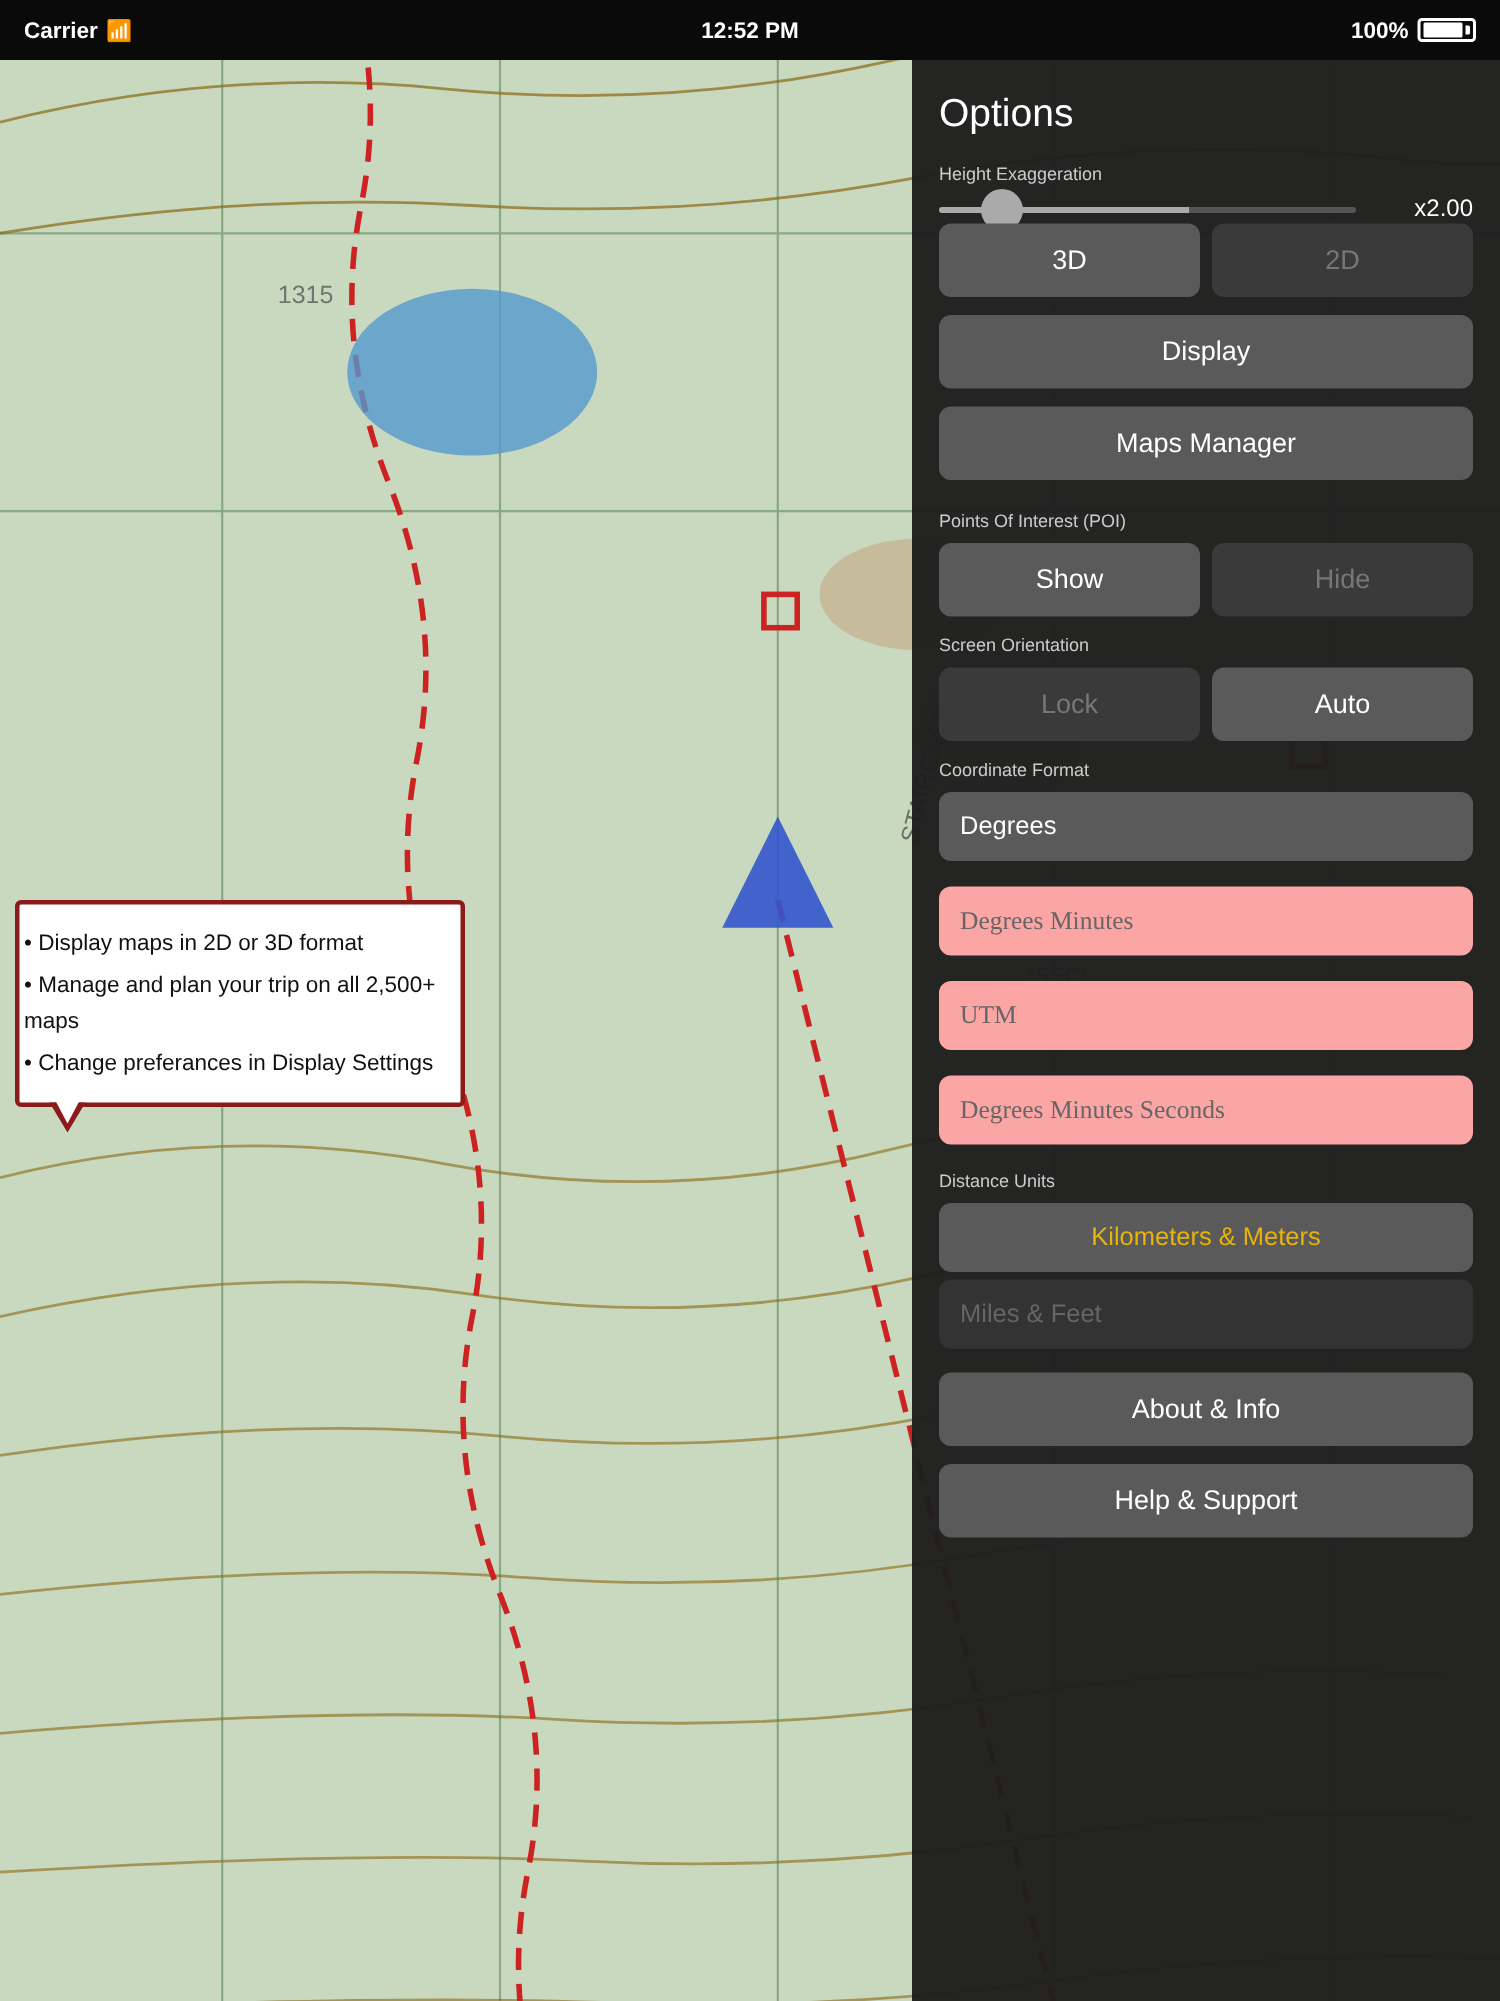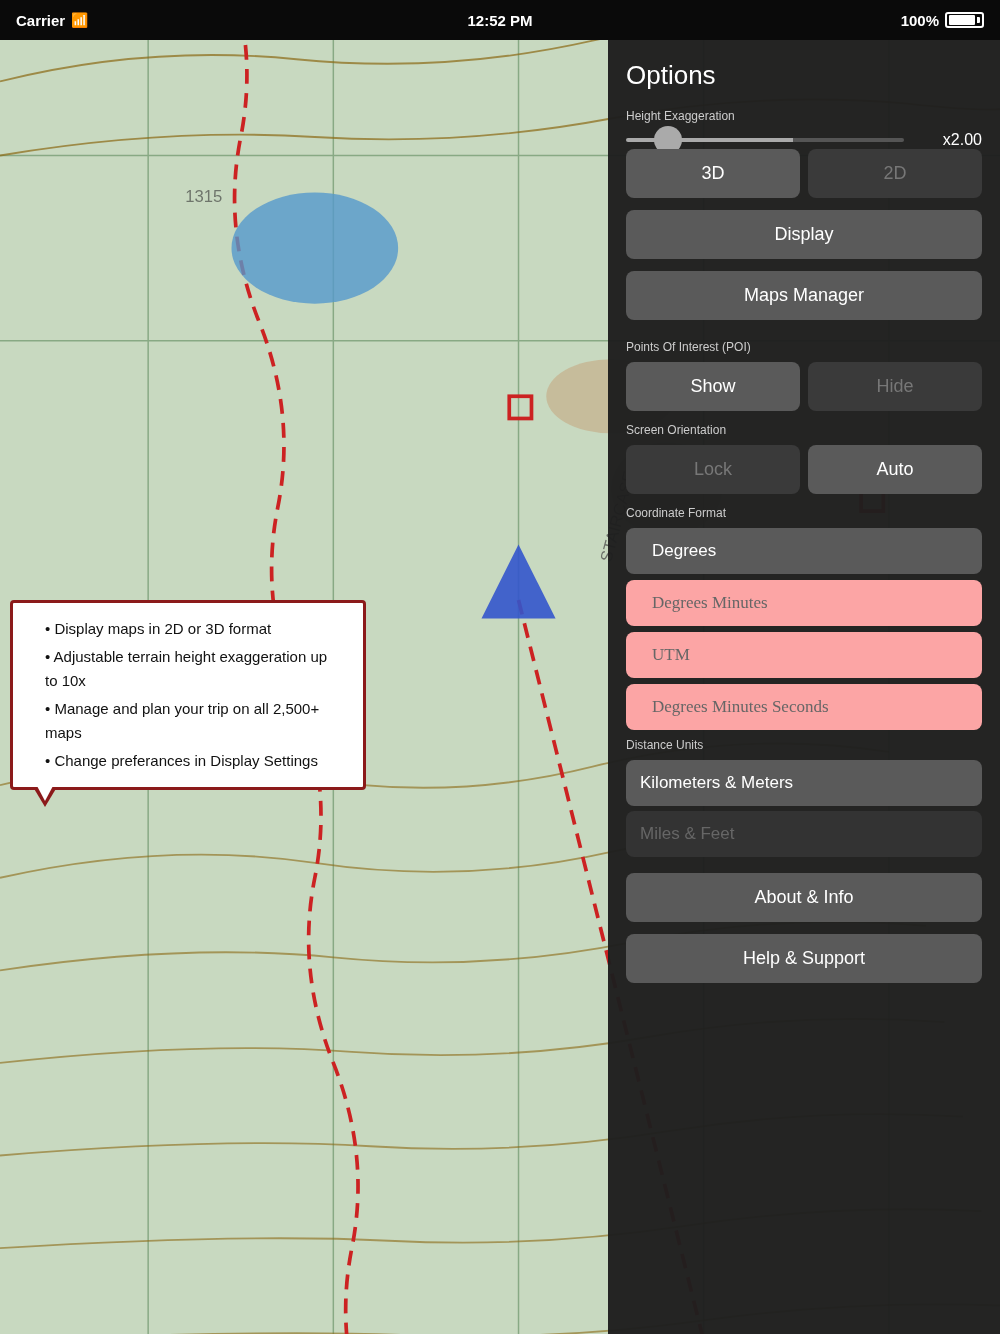--- a/index.html
+++ b/index.html
@@ -45,25 +45,25 @@
       position: absolute;
       top: 0; left: 0;
       width: 100%; height: 100%;
     }
 
     
     #tooltip-box {
       position: absolute;
       top: 560px;
       left: 10px;
-      width: 356px;
+      width: 300px;
       background: white;
       border: 3px solid #8b1a1a;
       border-radius: 4px;
-      padding: 14px 32px;
+      padding: 14px 3px;
       font-size: 15px;
       line-height: 1.6;
       z-index: 50;
       color: #111;
     }
     #tooltip-box::after {
       content: '';
       position: absolute;
       bottom: -20px;
       left: 20px;
@@ -176,28 +176,28 @@
     }
 
     .divider-section {
       margin-top: 8px;
       margin-bottom: 8px;
     }
 
     
     .coord-option {
       width: 100%;
-      padding: 13px 26px;
+      padding: 13px 14px;
       border: none;
       border-radius: 8px;
       font-size: 17px;
       cursor: pointer;
       font-family: inherit;
       text-align: left;
-      margin-bottom: 6px;
+      margin-bottom: 17px;
       display: block;
     }
     .coord-active {
       background: #5a5a5a;
       color: white;
     }
     .coord-inactive {
       background: #fca5a5;
       color: #666;
       font-family: Liberation Serif, serif;
@@ -210,21 +210,22 @@
       border-radius: 8px;
       font-size: 17px;
       cursor: pointer;
       font-family: inherit;
       text-align: left;
       margin-bottom: 5px;
       display: block;
     }
     .distance-active {
       background: #5a5a5a;
-      color: #ffffff;
+      color: #eab308;
+      text-align: center;
     }
     .distance-inactive {
       background: #333;
       color: #666;
     }
 
     
     #options-panel::-webkit-scrollbar { width: 6px; }
     #options-panel::-webkit-scrollbar-track { background: transparent; }
     #options-panel::-webkit-scrollbar-thumb { background: #555; border-radius: 3px; }
@@ -338,21 +339,20 @@
     <text x="155" y="275" font-size="11" fill="#333" transform="rotate(-20,155,275)" opacity="0.7">R</text>
     <text x="215" y="240" font-size="10" fill="#333" opacity="0.6">G</text>
     <text x="100" y="385" font-size="9" fill="#333" opacity="0.6">1315</text>
     <text x="330" y="580" font-size="9" fill="#444" opacity="0.7" transform="rotate(-75,330,580)">STAIRCASE</text>
     <text x="370" y="630" font-size="8" fill="#444" opacity="0.6">(SSC)</text>
   </svg>
 
   <div id="tooltip-box">
     <ul style="list-style: none; padding: 0;">
       <li style="margin-bottom:4px;">• <span>Display maps in 2D or 3D format</span></li>
-      <li style="margin-bottom:4px;">• <span>Adjustable terrain height exaggeration up to 10x</span></li>
       <li style="margin-bottom:4px;">• <span>Manage and plan your trip on all 2,500+ maps</span></li>
       <li>• <span>Change preferances in Display Settings</span></li>
     </ul>
   </div>
 </div>
 
 <div id="options-panel">
   <h1>Options</h1>
 
   

